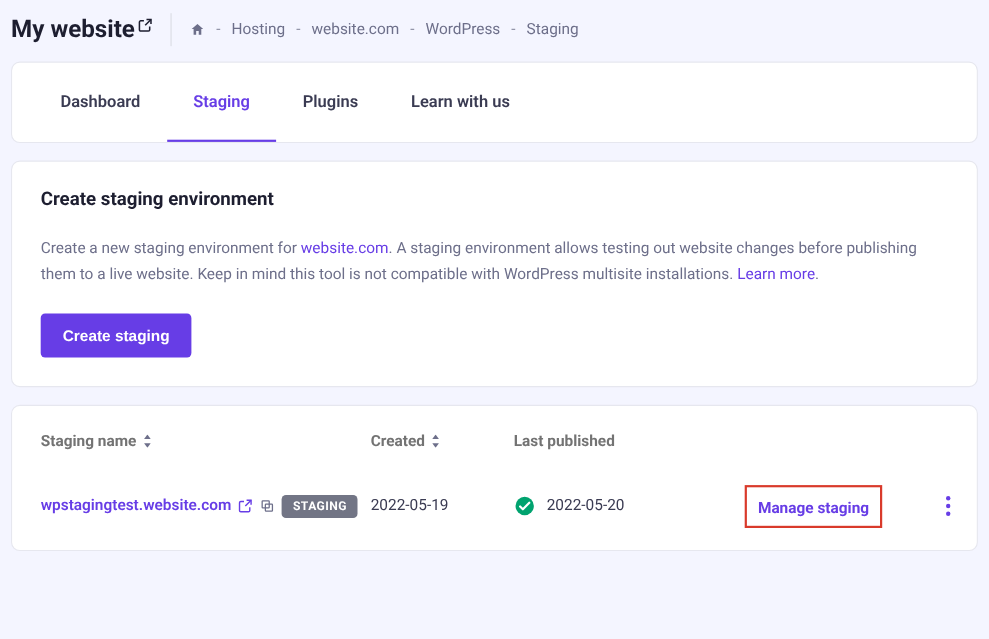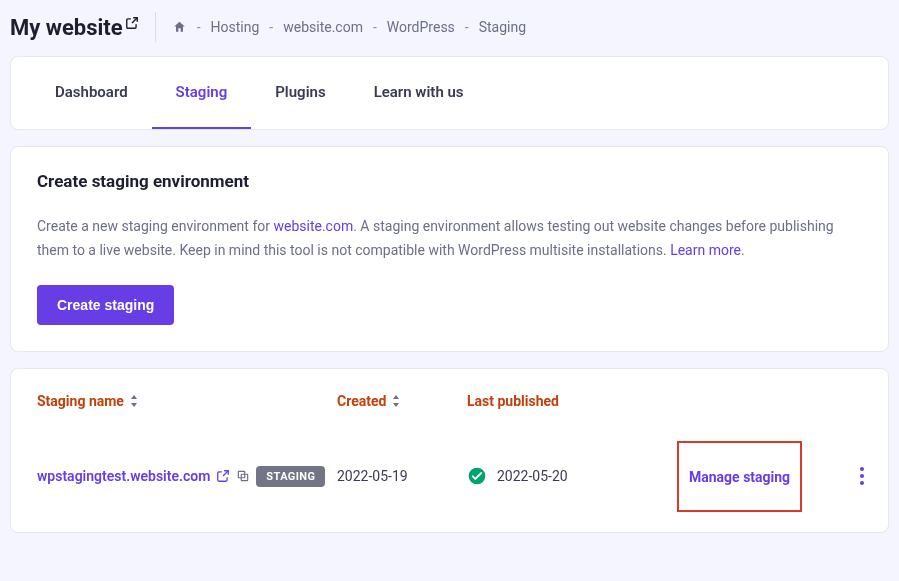--- a/index.html
+++ b/index.html
@@ -68,21 +68,21 @@
     background:#673de6; color:#fff; border:none;
     padding:12px 20px; font-size:14px; font-weight:600;
     border-radius:4px; cursor:pointer;
   }
 
   .table-card { padding: 18px 26px 20px 26px; }
   .thead {
     display:grid;
     grid-template-columns: 300px 130px 210px 170px 30px;
     align-items:center;
-    font-size:14px; font-weight:700; color:#c2410c;
+    font-size:14px; font-weight:700; color:#737373;
     padding: 6px 0 18px 0;
     border-bottom:0;
   }
   .th { display:flex; align-items:center; gap:6px;}
   .sort-icon { width:8px; height:12px; }
 
   .trow {
     display:grid;
     grid-template-columns: 300px 130px 210px 170px 30px;
     align-items:center;
@@ -94,21 +94,21 @@
   .copy-icon, .ext-sm { width:14px; height:14px; cursor:pointer; }
   .badge {
     background:#727585; color:#fff; font-size:11px; font-weight:700;
     padding:4px 10px; border-radius:4px; letter-spacing:.4px;
     width:fit-content;
   }
   .cell { font-size:14px; color:#3a3b52;}
   .pub { display:flex; align-items:center; gap:10px;}
   .check-icon { width:20px; height:20px; }
   .manage-wrap {
-    border:2px solid #d93a2b; padding:24px 10px; display:inline-block;
+    border:2px solid #d93a2b; padding:8px 10px; display:inline-block;
   }
   .manage-link { color:#673de6; font-weight:700; font-size:14px; cursor:pointer; }
   .kebab { display:flex; flex-direction:column; gap:3px; align-items:center; cursor:pointer; padding:6px;}
   .kebab span { width:4px; height:4px; background:#673de6; border-radius:50%; display:block;}
 </style>
 </head>
 <body>
 
 <div class="header">
   <div class="site-title">

